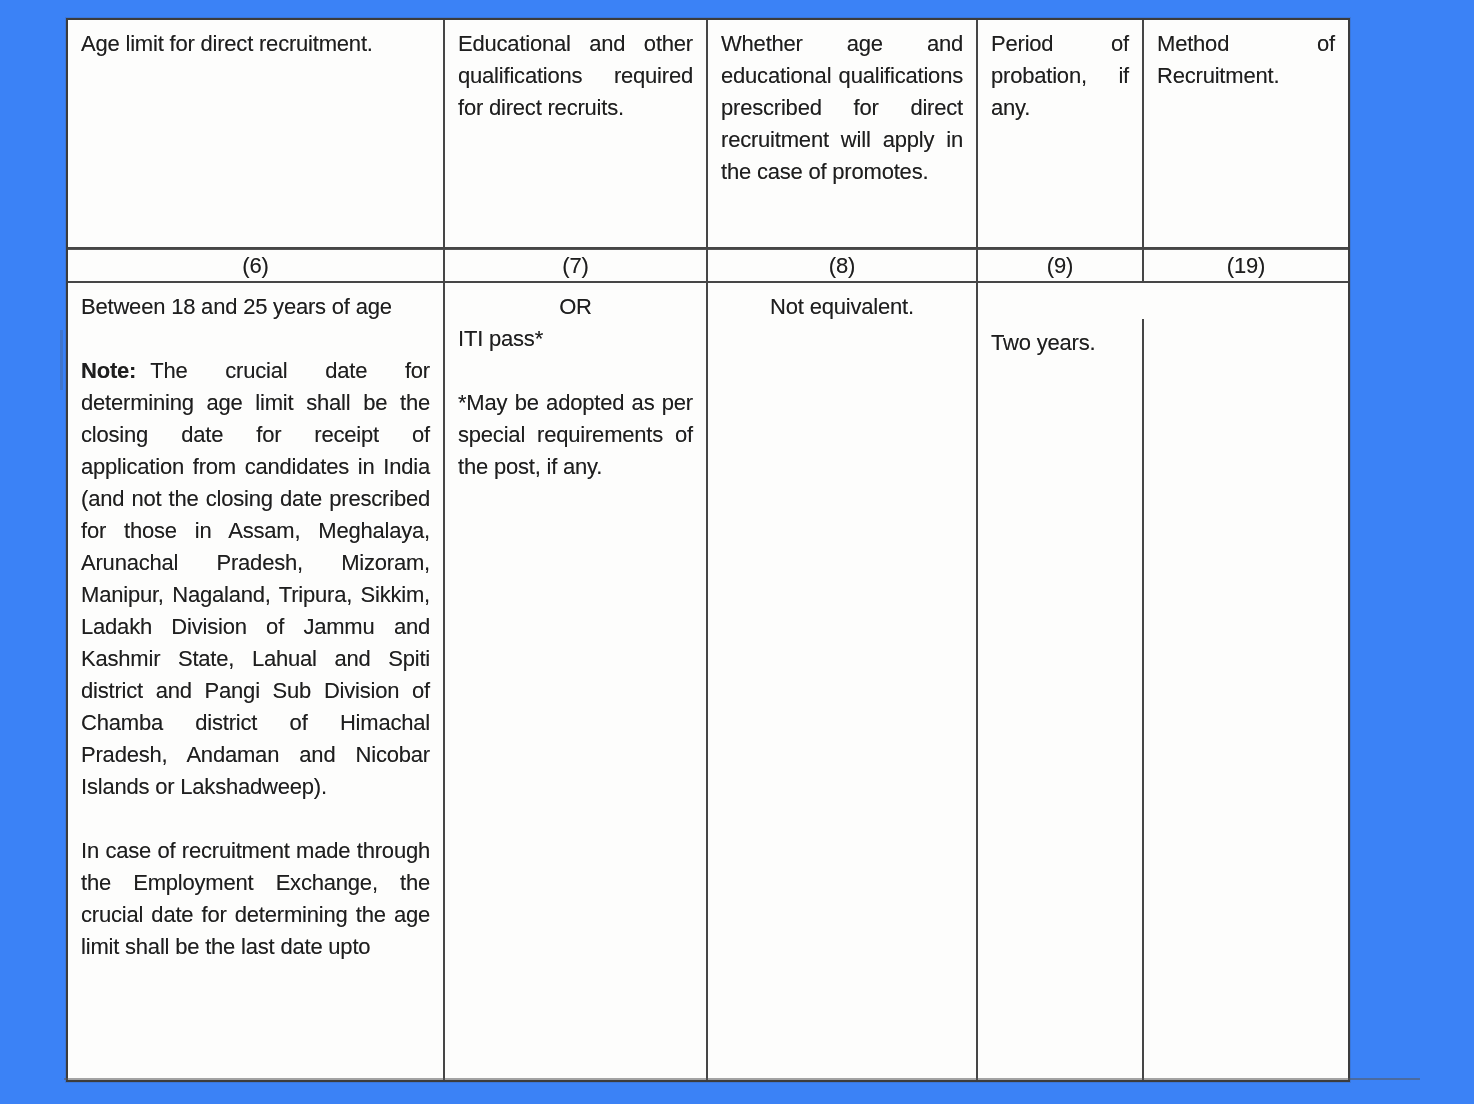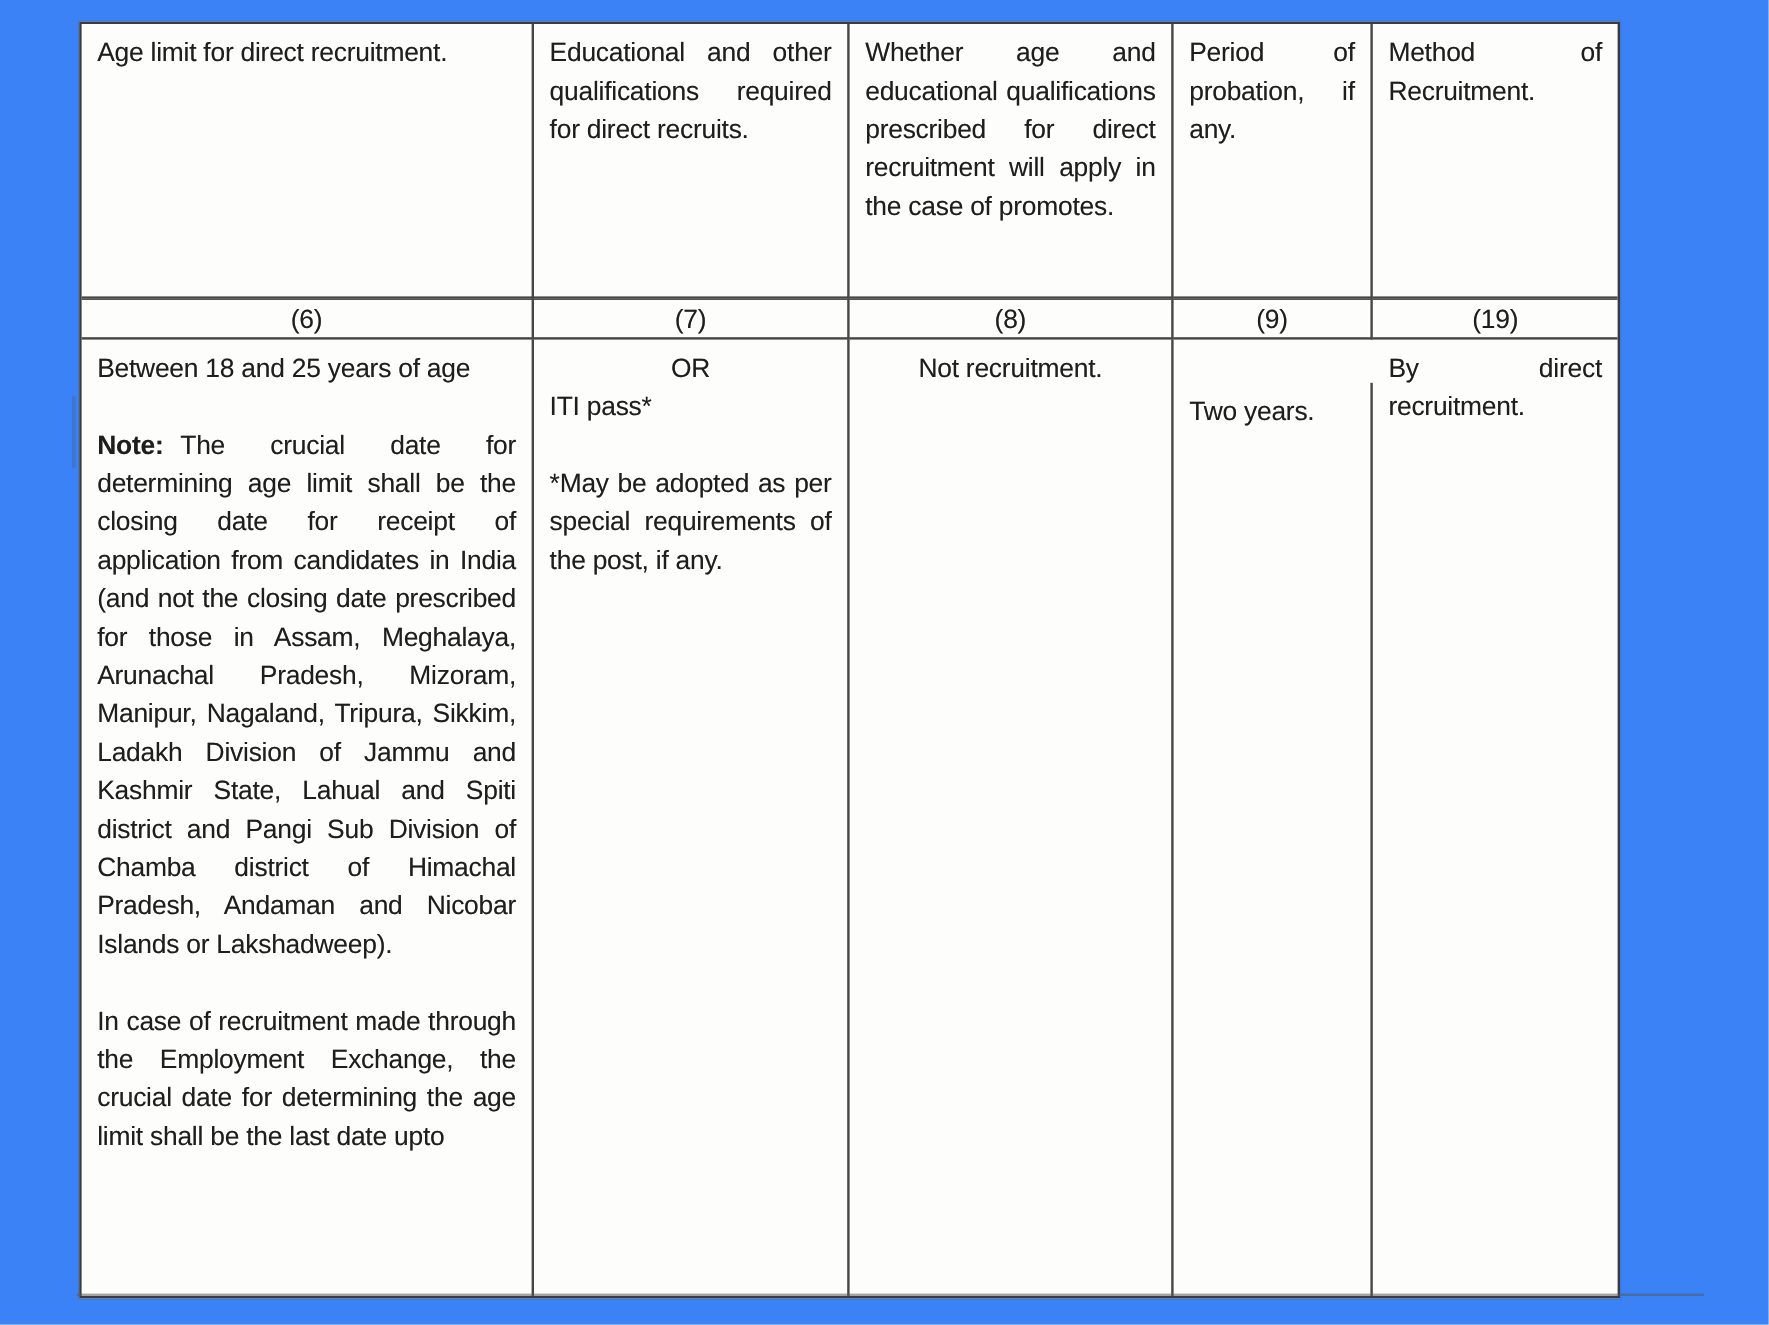--- a/index.html
+++ b/index.html
@@ -97,23 +97,22 @@
       <p><span class="note-label">Note:</span><span class="note-gap"></span><span>The crucial date for determining age limit shall be the closing date for receipt of application from candidates in India (and not the closing date prescribed for those in Assam, Meghalaya, Arunachal Pradesh, Mizoram, Manipur, Nagaland, Tripura, Sikkim, Ladakh Division of Jammu and Kashmir State, Lahual and Spiti district and Pangi Sub Division of Chamba district of Himachal Pradesh, Andaman and Nicobar Islands or Lakshadweep).</span></p>
       <p>In case of recruitment made through the Employment Exchange, the crucial date for determining the age limit shall be the last date upto</p>
     </div>
 
     <div class="cell body-row">
       <p class="center-line" style="margin-top:0;">OR</p>
       <p style="margin-top:0;">ITI pass*</p>
       <p>*May be adopted as per special requirements of the post, if any.</p>
     </div>
 
-    <div class="cell body-row centered-text">Not recruitment.</div>
+    <div class="cell body-row centered-text">Not equivalent.</div>
 
     <div class="cell body-row" style="text-align:left;margin-top:36px;">Two years.</div>
 
-    <div class="cell body-row last-col">By direct recruitment.</div>
 
   </div>
 
   <div class="scan-bottom-line"></div>
   <div class="scan-smudge"></div>
 </div>
 
 </body></html>

